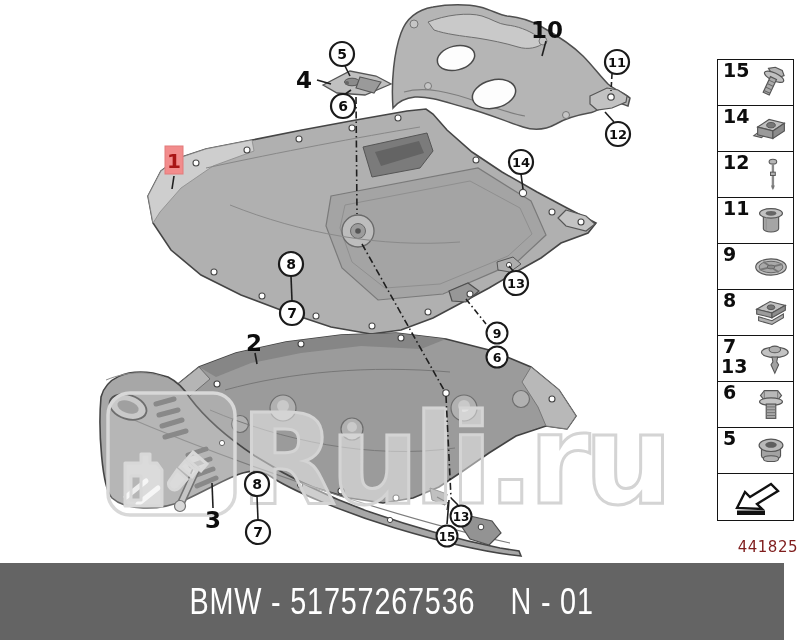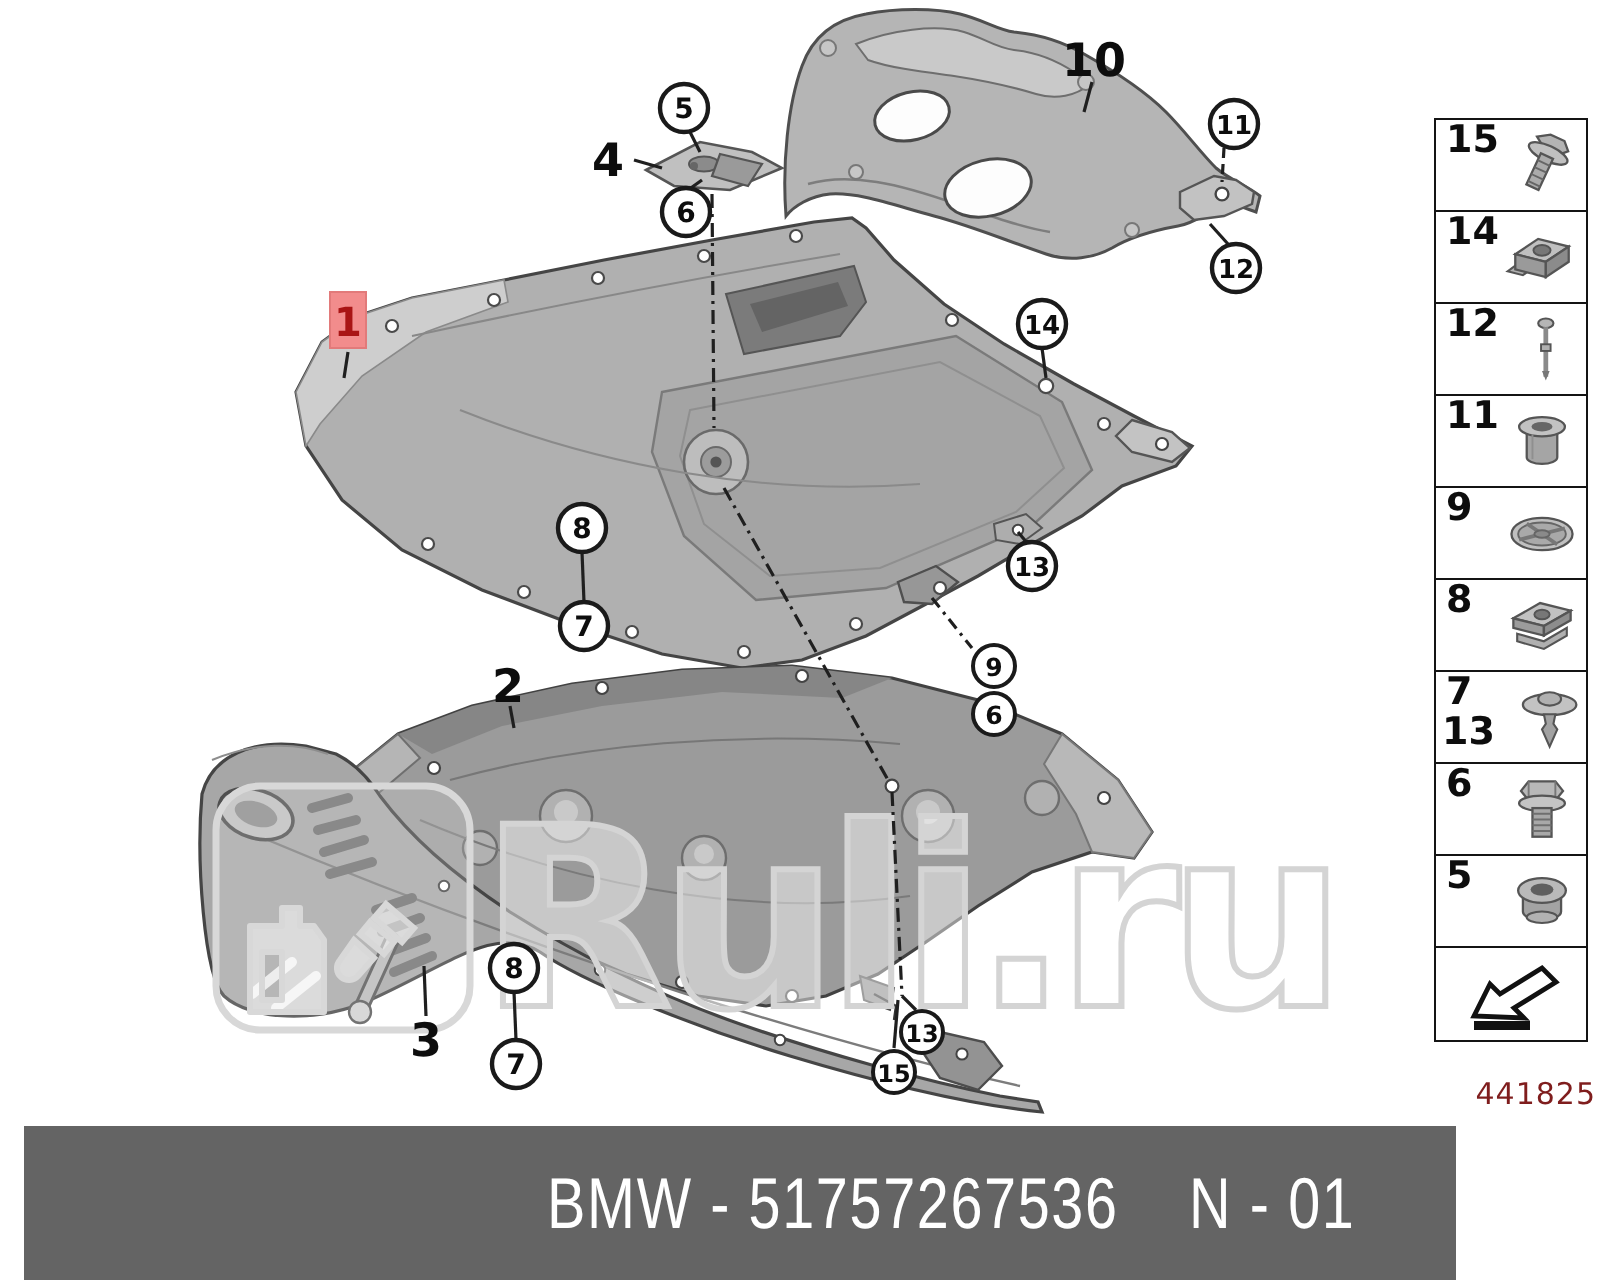--- a/index.html
+++ b/index.html
@@ -14,22 +14,22 @@
   .legend-box:first-child{margin-top:0;}
   .legend-num{position:absolute;left:5px;top:1px;font-size:19px;font-weight:bold;color:#0d0d0d;line-height:1.05;}
   .legend-num2{position:absolute;left:3px;top:21px;font-size:19px;font-weight:bold;color:#0d0d0d;line-height:1.05;}
   .legend-ic{position:absolute;right:1px;top:2px;}
   .legend-ic.center{right:8px;top:3px;}
 
   .docnum{position:absolute;left:710px;top:538px;width:88px;text-align:right;
           font-size:15px;letter-spacing:.5px;color:#7f1d1d;}
 
   
-  .footer{position:absolute;left:12px;top:563px;width:716px;height:77px;background:#646464;
-          display:flex;align-items:center;justify-content:flex-end;}
+  .footer{position:absolute;left:0;top:563px;width:784px;height:77px;background:#646464;
+          display:flex;align-items:center;justify-content:center;}
   .footer-text{display:flex;gap:44px;transform:scaleX(0.8);color:#fff;
                font-family:"Liberation Sans",sans-serif;font-size:36px;font-weight:400;
                letter-spacing:1px;white-space:nowrap;}
 </style>
 </head>
 <body>
 
 <div class="stage">
 
   

